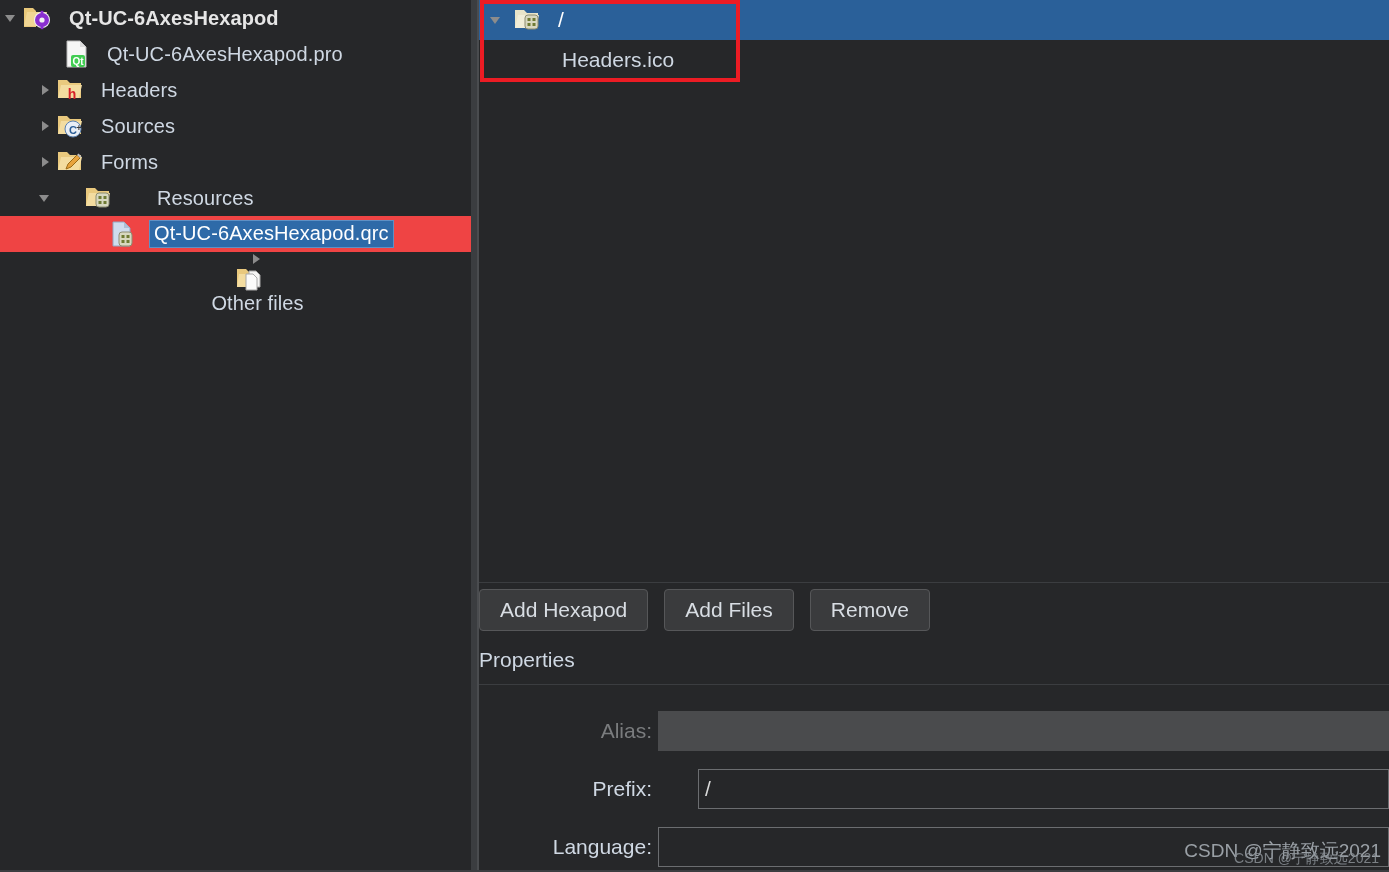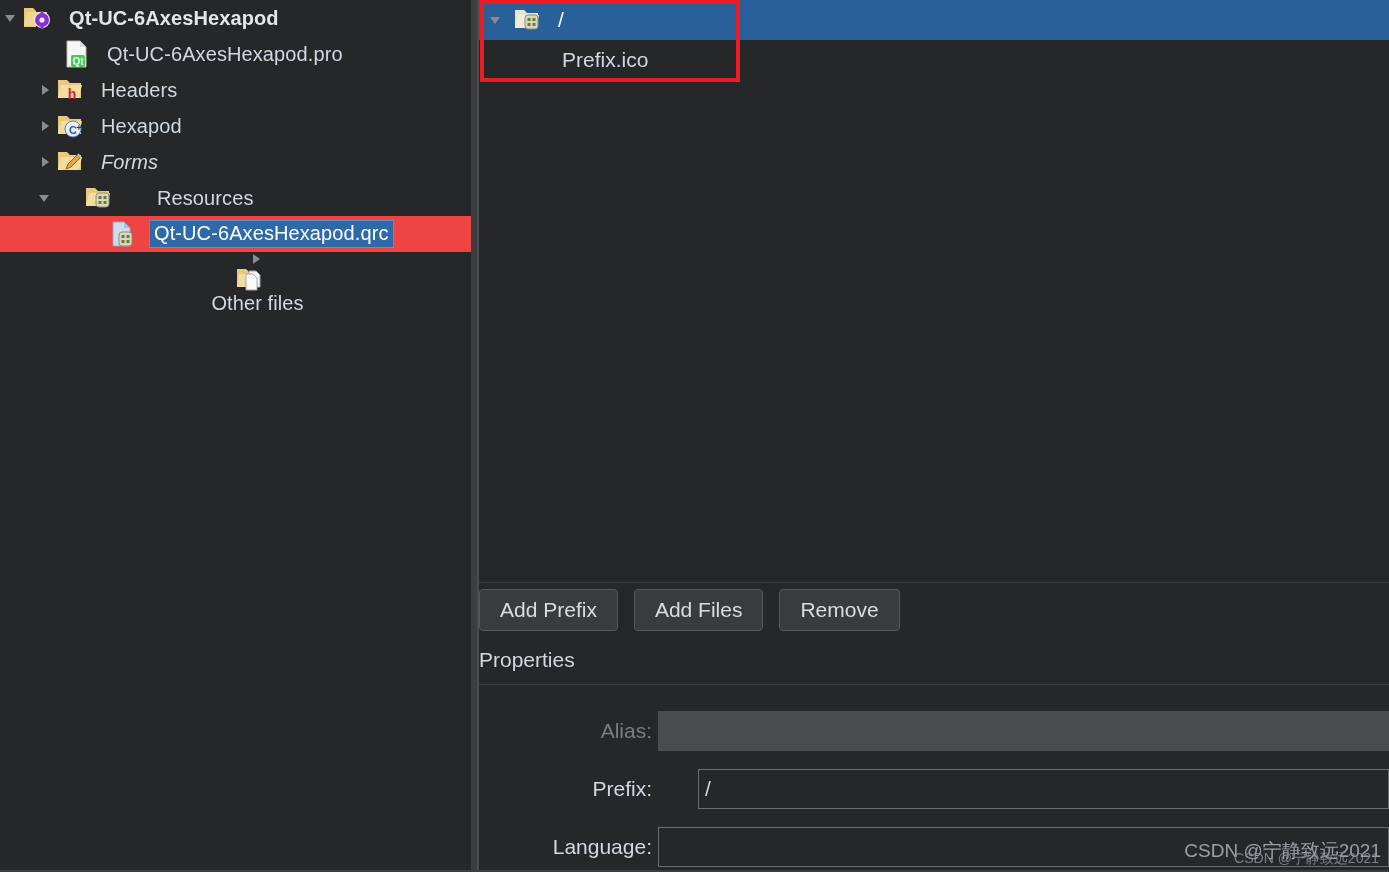--- a/index.html
+++ b/index.html
@@ -284,24 +284,24 @@
       <span class="twist collapsed"></span>
       <span class="ic">
         <svg width="28" height="26" viewBox="0 0 28 26">
           <path d="M2 3h9l3 3h11v15H2z" fill="#e9c97e"></path>
           <path d="M5 8h21l-3 13H2z" fill="#f3dca0"></path>
           <circle cx="17" cy="16" r="8" fill="#e8eef6" stroke="#5a7fae"></circle>
           <text x="17" y="21" font-size="11" font-weight="bold" fill="#2a5d96" text-anchor="middle" font-family="Liberation Sans, sans-serif">C</text>
           <text x="23" y="18" font-size="9" font-weight="bold" fill="#3b3b3b" text-anchor="middle" font-family="Liberation Sans, sans-serif">+</text>
         </svg>
       </span>
-      <span class="tlabel">Hexapod</span>
-    </div>
-
-    <div class="trow" style="padding-left:38px;font-style:italic;">
+      <span class="tlabel">Sources</span>
+    </div>
+
+    <div class="trow" style="padding-left:38px;">
       <span class="twist collapsed"></span>
       <span class="ic">
         <svg width="28" height="26" viewBox="0 0 28 26">
           <path d="M2 3h9l3 3h11v15H2z" fill="#e9c97e"></path>
           <path d="M5 8h21l-3 13H2z" fill="#f3dca0"></path>
           <path d="M10 20l2-5 9-9 3 3-9 9z" fill="#e8a33d" stroke="#9a6a16"></path>
           <path d="M21 6l3 3 1.5-1.5-3-3z" fill="#c0c0c0"></path>
         </svg>
       </span>
       <span class="tlabel">Forms</span>
@@ -375,28 +375,28 @@
               <rect x="19.5" y="11" width="3" height="3"></rect>
               <rect x="14.5" y="16" width="3" height="3"></rect>
               <rect x="19.5" y="16" width="3" height="3"></rect>
             </g>
           </svg>
         </span>
         <span class="rlabel">/</span>
       </div>
 
       <div class="rrow" style="padding-left:83px;">
-        <span class="rlabel">Prefix.ico</span>
+        <span class="rlabel">Headers.ico</span>
       </div>
 
       <div id="highlight-box"></div>
     </div>
 
     <div id="button-bar">
-      <button class="btn">Add Prefix</button>
+      <button class="btn">Add Hexapod</button>
       <button class="btn">Add Files</button>
       <button class="btn">Remove</button>
     </div>
 
     <div id="properties-title">Properties</div>
 
     <div id="properties-panel">
 
       <div class="prow" id="prow-alias">
         <span class="plabel disabled">Alias:</span>

